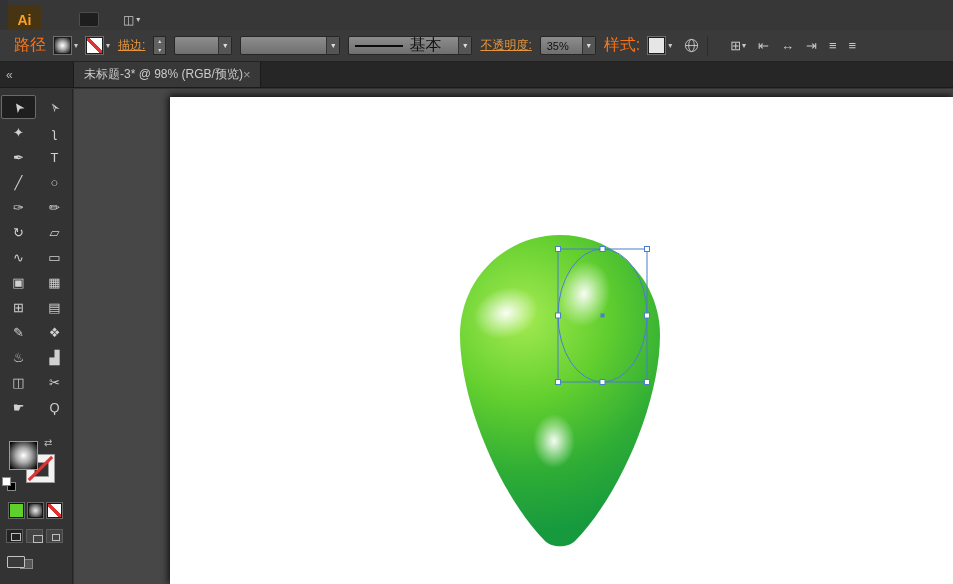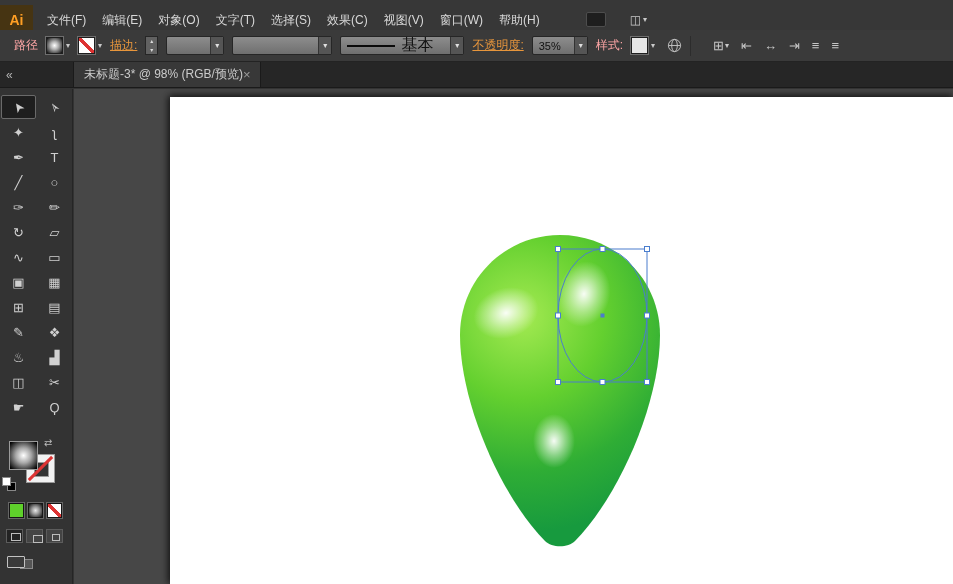--- a/index.html
+++ b/index.html
@@ -6,42 +6,42 @@
   html,body { width: 953px; height: 584px; overflow: hidden; }
   body {
     position: relative;
     background: #333;
     font-family: "Liberation Sans", sans-serif;
     user-select: none;
   }
 
   
   .menu-bar {
-    position: absolute; left:0; top:0; right:0; height:40px;
+    position: absolute; left:8px; top:0; right:0; height:40px;
     background:#373737; border-bottom:1px solid #272727;
     display:flex; align-items:center;
   }
   .logo {
     width:33px; height:30px; background:#463412; color:#ff9f24;
     font-weight:bold; font-size:14px;
     display:flex; align-items:center; justify-content:center;
   }
   .menu-items { display:flex; align-items:center; margin-left:6px; }
   .menu-item { color:#d8d8d8; font-size:12px; padding:0 8px; line-height:30px; white-space:nowrap; }
   .menu-right { display:flex; align-items:center; gap:24px; margin-left:38px; }
   .mb-dark { width:20px; height:15px; background:#1e1e1e; border:1px solid #4d4d4d; border-radius:2px; }
   .mb-icon { color:#c6c6c6; font-size:12px; display:inline-flex; align-items:center; gap:2px; }
 
   
   .control-bar {
     position: absolute; left:0; top:30px; right:0; height:32px;
     background:#3a3a3a; border-bottom:1px solid #232323;
     display:flex; align-items:center; padding-left:14px; gap:8px;
   }
-  .cb-label { color:#fca5a5; font-size:12px; white-space:nowrap; }
+  .cb-label { color:#f97316; font-size:16px; white-space:nowrap; }
   .cb-link  { color:#e8963c; font-size:12px; text-decoration:underline; white-space:nowrap; }
   .swatch-combo { display:flex; align-items:center; gap:3px; }
   .swatch { width:17px; height:17px; border:1px solid #1e1e1e; box-shadow:0 0 0 1px #6e6e6e; display:inline-block; }
   .fill-grad   { background: radial-gradient(circle, #ffffff 0%, #b0b0b0 38%, #0a0a0a 100%); }
   .none-swatch { background: linear-gradient(45deg, #ffffff 43%, #dd3333 43%, #dd3333 57%, #ffffff 57%); }
   .style-swatch{ background:#e6e6e6; }
   .caret { color:#c9c9c9; font-size:8px; line-height:1; }
   .stepper {
     width:13px; height:19px; border:1px solid #262626; background:#616161;
     display:flex; flex-direction:column; align-items:stretch;
@@ -134,31 +134,20 @@
   .art { position:absolute; left:0; top:0; }
   .sel ellipse, .sel rect.bb { fill:none; stroke:#4a7dcd; stroke-width:1; }
   .sel .h  { fill:#ffffff; stroke:#4a7dcd; stroke-width:1; }
   .sel .hc { fill:#4a7dcd; }
 </style>
 </head>
 <body>
 
 <div class="menu-bar">
   <div class="logo">Ai</div>
-  <div class="menu-items">
-      <span class="menu-item">文件(F)</span>
-      <span class="menu-item">编辑(E)</span>
-      <span class="menu-item">对象(O)</span>
-      <span class="menu-item">文字(T)</span>
-      <span class="menu-item">选择(S)</span>
-      <span class="menu-item">效果(C)</span>
-      <span class="menu-item">视图(V)</span>
-      <span class="menu-item">窗口(W)</span>
-      <span class="menu-item">帮助(H)</span>
-    </div>
   <div class="menu-right">
     <span class="mb-dark"></span>
     <span class="mb-icon">
       <span>◫</span>
       <span class="caret">▾</span>
     </span>
   </div>
 </div>
 
 <div class="control-bar">

